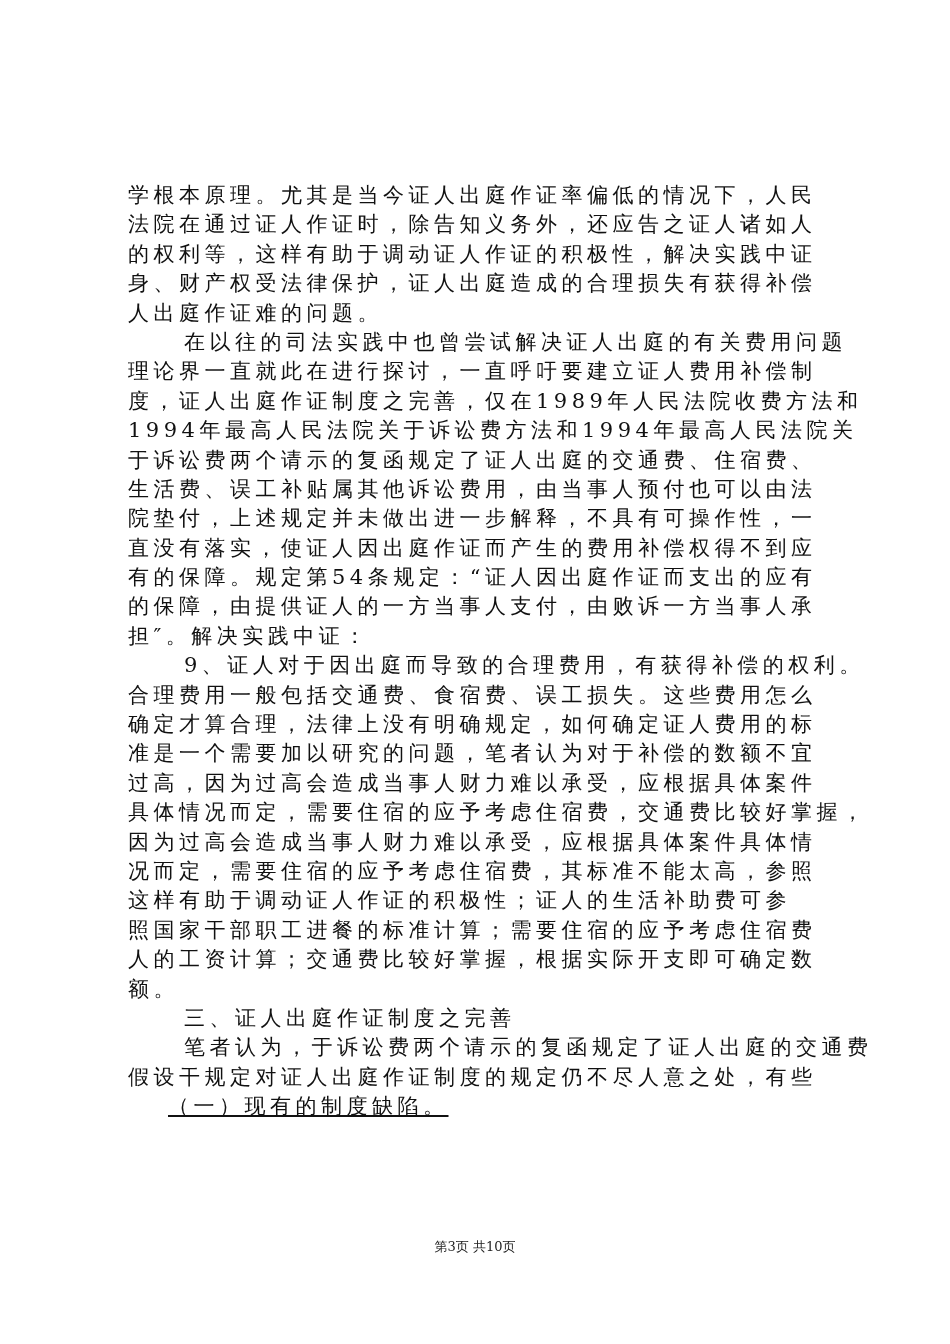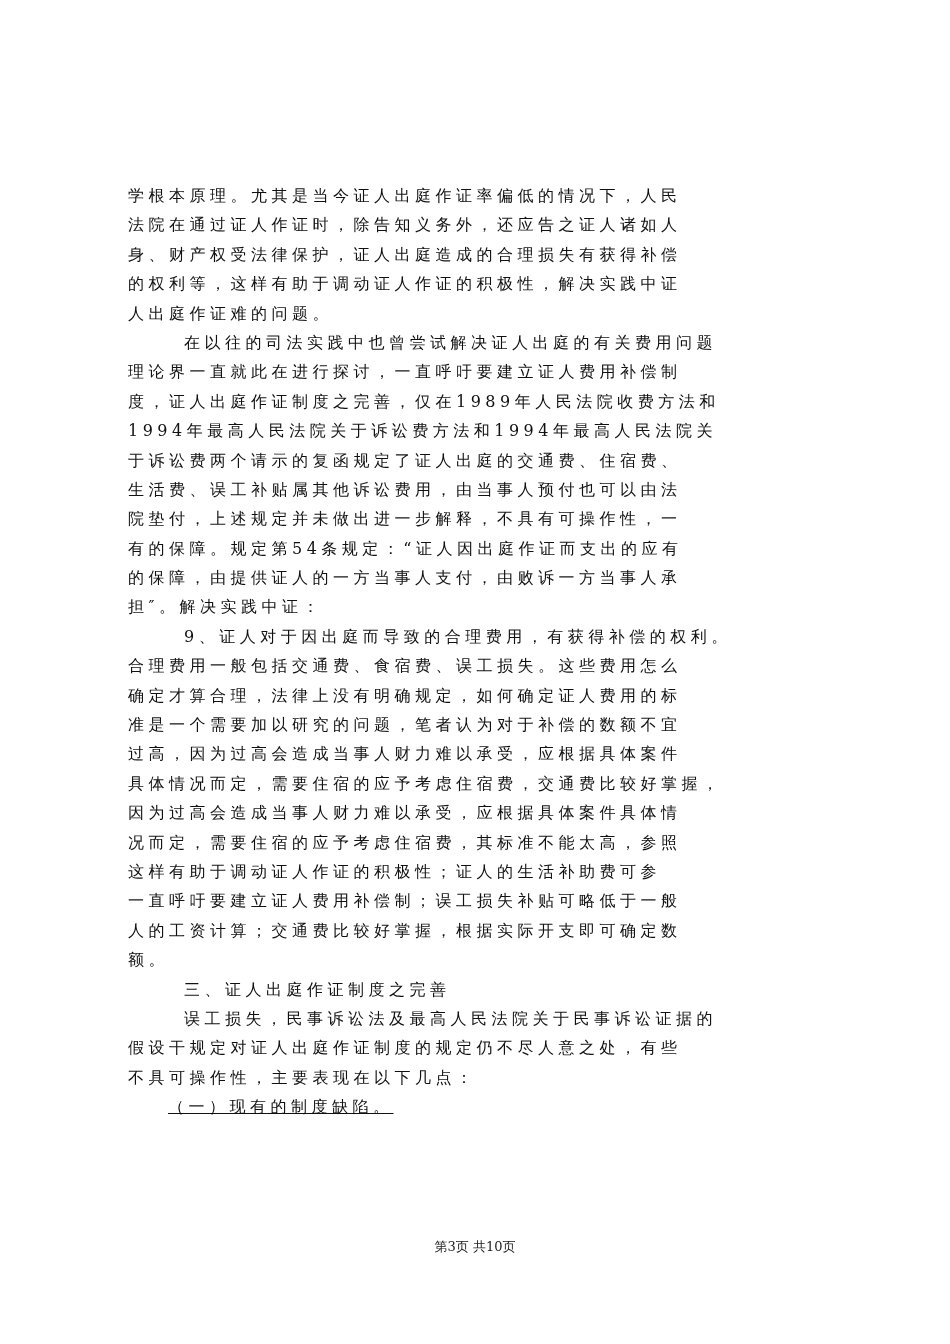--- a/index.html
+++ b/index.html
@@ -24,21 +24,21 @@
     .body-text {
       position: absolute;
       left: 128px;
       top: 181px;
       width: 710px;
     }
     .line {
       display: block;
       height: 29.4px;
       line-height: 29.4px;
-      font-size: 16px;
+      font-size: 21px;
       letter-spacing: 4.5px;
       white-space: nowrap;
     }
     .indent { padding-left: 56px; }
     .indent-sub { padding-left: 40px; text-decoration: underline; }
     .footer {
       position: absolute;
       left: 0;
       width: 950px;
       top: 1238px;
@@ -48,46 +48,46 @@
       color: #222222;
     }
   </style>
 </head>
 <body>
 
 <div class="page">
   <div class="body-text">
     <span class="line">学根本原理。尤其是当今证人出庭作证率偏低的情况下，人民</span>
     <span class="line">法院在通过证人作证时，除告知义务外，还应告之证人诸如人</span>
+    <span class="line">的权利等，这样有助于调动证人作证的积极性，解决实践中证</span>
     <span class="line">身、财产权受法律保护，证人出庭造成的合理损失有获得补偿</span>
-    <span class="line">的权利等，这样有助于调动证人作证的积极性，解决实践中证</span>
     <span class="line">人出庭作证难的问题。</span>
     <span class="line indent">在以往的司法实践中也曾尝试解决证人出庭的有关费用问题</span>
     <span class="line">理论界一直就此在进行探讨，一直呼吁要建立证人费用补偿制</span>
     <span class="line">度，证人出庭作证制度之完善，仅在1989年人民法院收费方法和</span>
     <span class="line">1994年最高人民法院关于诉讼费方法和1994年最高人民法院关</span>
     <span class="line">于诉讼费两个请示的复函规定了证人出庭的交通费、住宿费、</span>
     <span class="line">生活费、误工补贴属其他诉讼费用，由当事人预付也可以由法</span>
     <span class="line">院垫付，上述规定并未做出进一步解释，不具有可操作性，一</span>
+    <span class="line">直没有落实，使证人因出庭作证而产生的费用补偿权得不到应</span>
     <span class="line">有的保障。规定第54条规定：“证人因出庭作证而支出的应有</span>
     <span class="line">的保障，由提供证人的一方当事人支付，由败诉一方当事人承</span>
     <span class="line">担″。解决实践中证：</span>
     <span class="line indent">9、证人对于因出庭而导致的合理费用，有获得补偿的权利。</span>
     <span class="line">合理费用一般包括交通费、食宿费、误工损失。这些费用怎么</span>
     <span class="line">确定才算合理，法律上没有明确规定，如何确定证人费用的标</span>
     <span class="line">准是一个需要加以研究的问题，笔者认为对于补偿的数额不宜</span>
     <span class="line">过高，因为过高会造成当事人财力难以承受，应根据具体案件</span>
     <span class="line">具体情况而定，需要住宿的应予考虑住宿费，交通费比较好掌握，</span>
     <span class="line">因为过高会造成当事人财力难以承受，应根据具体案件具体情</span>
     <span class="line">况而定，需要住宿的应予考虑住宿费，其标准不能太高，参照</span>
     <span class="line">这样有助于调动证人作证的积极性；证人的生活补助费可参</span>
-    <span class="line">一直呼吁要建立证人费用补偿制；误工损失补贴可略低于一般</span>
+    <span class="line">照国家干部职工进餐的标准计算；需要住宿的应予考虑住宿费</span>
     <span class="line">人的工资计算；交通费比较好掌握，根据实际开支即可确定数</span>
     <span class="line">额。</span>
     <span class="line indent">三、证人出庭作证制度之完善</span>
-    <span class="line indent">误工损失，民事诉讼法及最高人民法院关于民事诉讼证据的</span>
+    <span class="line indent">笔者认为，于诉讼费两个请示的复函规定了证人出庭的交通费</span>
     <span class="line">假设干规定对证人出庭作证制度的规定仍不尽人意之处，有些</span>
-    <span class="line">不具可操作性，主要表现在以下几点：</span>
     <span class="line indent-sub">（一）现有的制度缺陷。</span>
   </div>
 
   <div class="footer">第3页 共10页</div>
 </div>
 
 </body></html>

